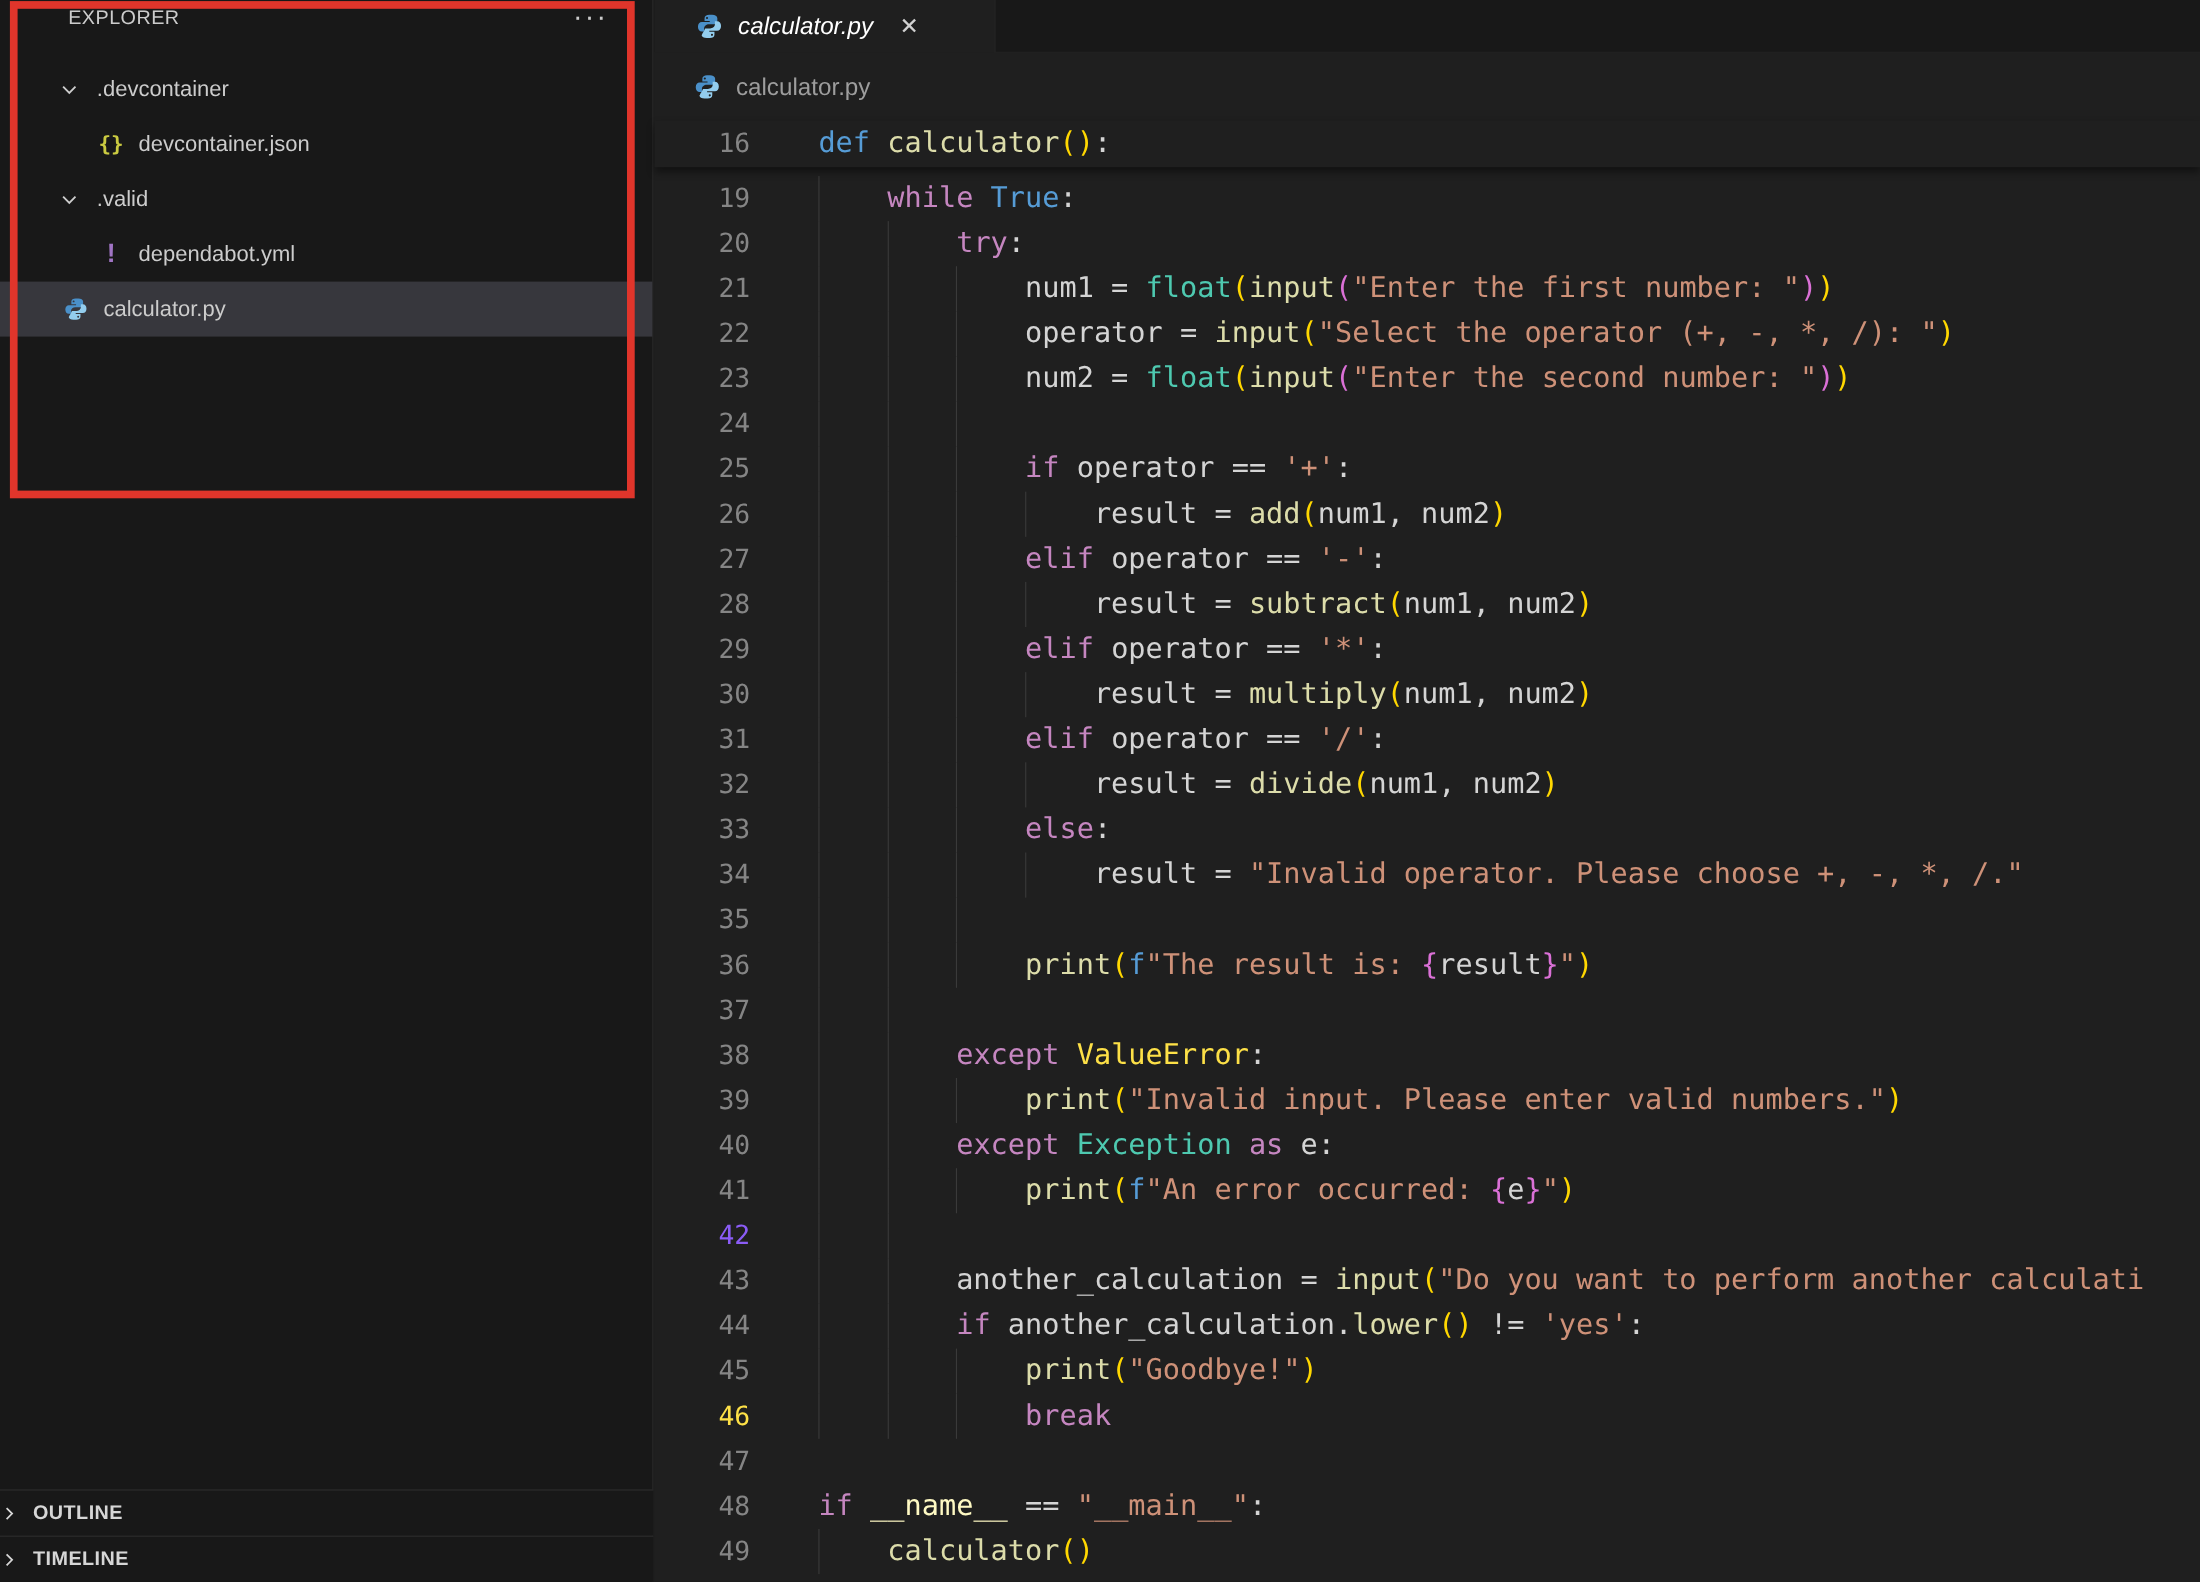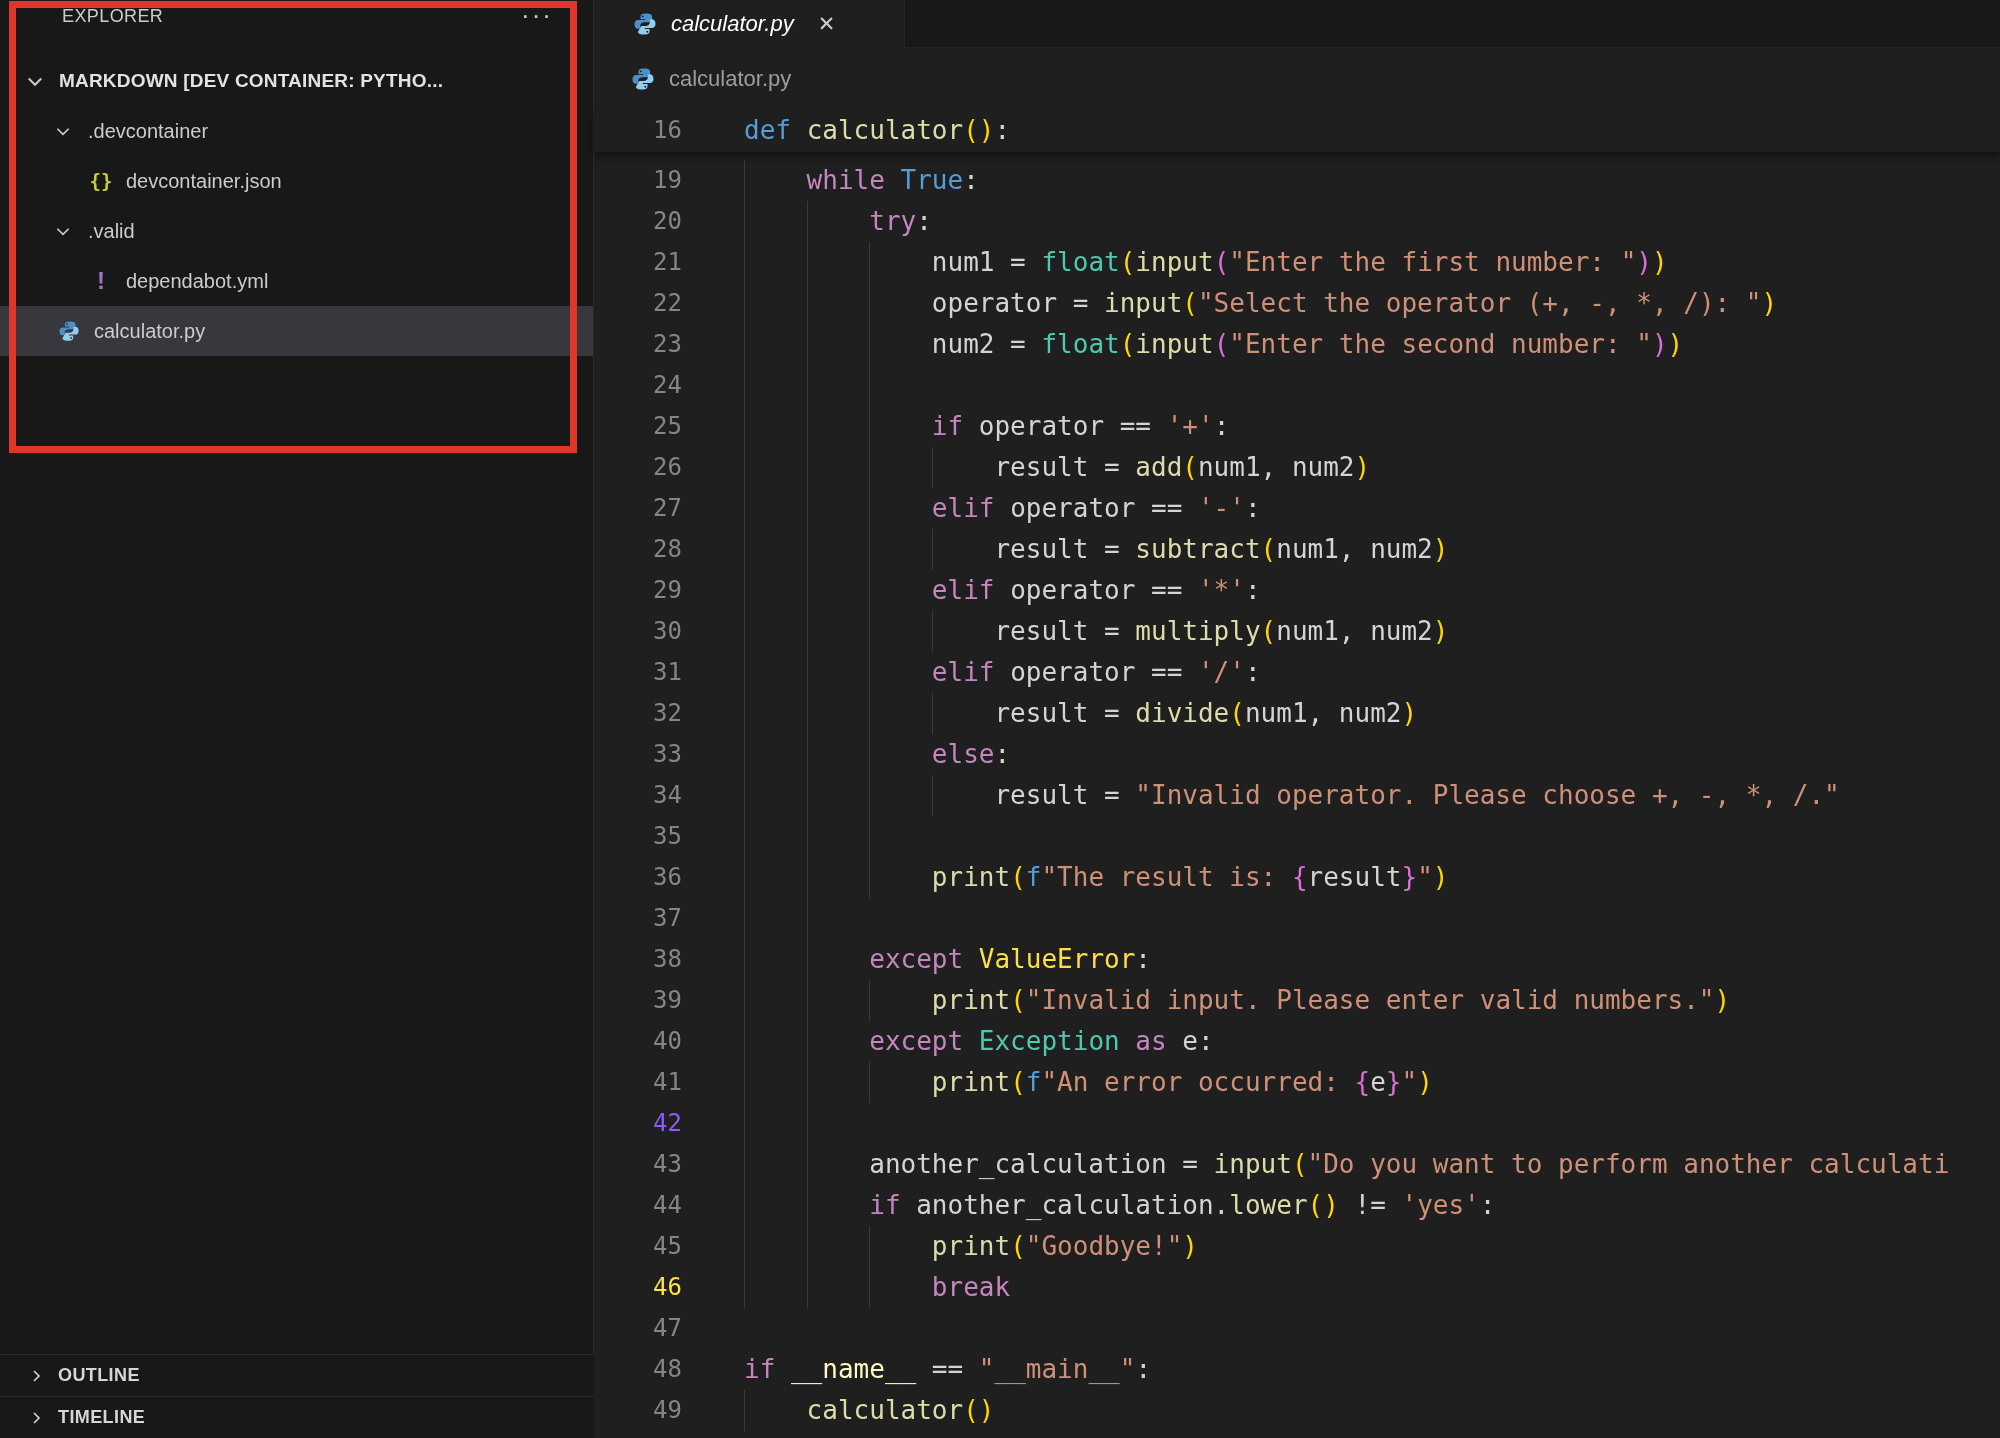--- a/index.html
+++ b/index.html
@@ -20,21 +20,21 @@
               white-space:nowrap; overflow:hidden; cursor:pointer; }
   .tree-row.selected { background:#37373d; }
   .ws-row { font-weight:bold; font-size:19px; color:#e2e2e2; padding-left:25px; letter-spacing:.2px; }
   .depth1 { padding-left:54px; }
   .depth2 { padding-left:86px; }
   .row-icon { display:inline-flex; width:30px; justify-content:center; margin-right:10px; flex:0 0 30px; }
   .chev { display:inline-flex; width:26px; margin-right:8px; flex:0 0 26px; color:#cccccc; }
   .braces { color:#cbcb41; font-weight:bold; font-size:19px; font-family:"DejaVu Sans Mono",monospace; }
   .bang { color:#a074c4; font-weight:bold; font-size:24px; }
   .section { position:absolute; left:0; width:594px; height:42px; border-top:1px solid #2e2e2e;
-             display:flex; align-items:center; gap:14px; padding-left:28px;
+             display:flex; align-items:center; gap:14px; 
              color:#d6d6d6; font-weight:bold; font-size:18px; letter-spacing:.4px; background:#181818; cursor:pointer; }
   
   .annotation { position:absolute; left:9px; top:1px; width:568px; height:452px;
                 border:7px solid #e0352b; z-index:30; pointer-events:none; }
   
   .editor { position:absolute; left:595px; top:0; right:0; height:1438px; background:#1f1f1f; }
   .tabbar { height:48px; background:#181818; border-bottom:1px solid #242424; display:flex; }
   .tab { width:310px; height:48px; background:#1f1f1f; display:flex; align-items:center;
          padding:0 20px 0 38px; gap:14px; border-right:1px solid #242424; cursor:pointer; }
   .tab-label { color:#ffffff; font-style:italic; font-size:22px; }
@@ -51,28 +51,20 @@
   .guide { position:absolute; top:0; bottom:0; width:1px; background:#3a3a3a; }
   svg { display:block; }
 </style>
 </head>
 <body>
 
 <div class="sidebar">
   <div class="explorer-header">
     <span>EXPLORER</span>
     <span class="more">···</span>
-  </div>
-  <div class="tree-row ws-row">
-    <span class="chev">
-      <svg width="20" height="20" viewBox="0 0 16 16">
-          <path d="M3 6l5 5 5-5" fill="none" stroke="#cccccc" stroke-width="1.6"></path>
-        </svg>
-    </span>
-    <span>MARKDOWN [DEV CONTAINER: PYTHO...</span>
   </div>
   <div id="file-tree">
       <div class="tree-row depth1">
         <span class="chev">
           <svg width="18" height="18" viewBox="0 0 16 16">
             <path d="M3 6l5 5 5-5" fill="none" stroke="#cccccc" stroke-width="1.5"></path>
           </svg>
         </span>
         <span>.devcontainer</span>
       </div>

